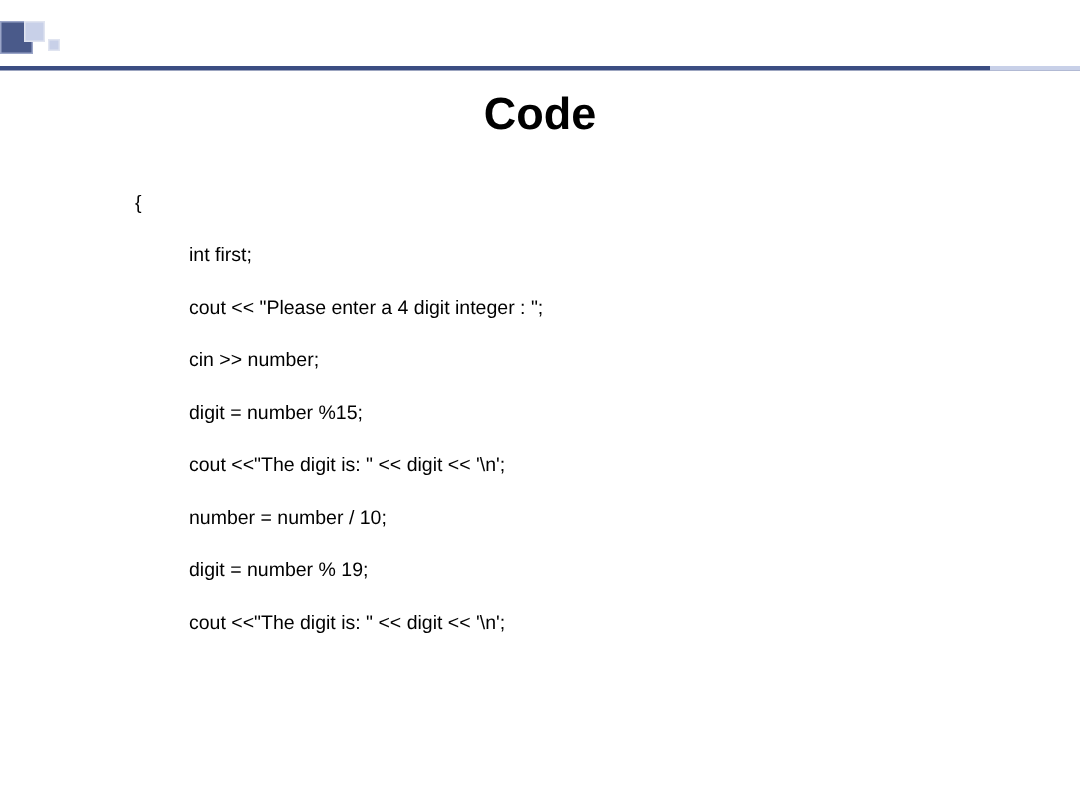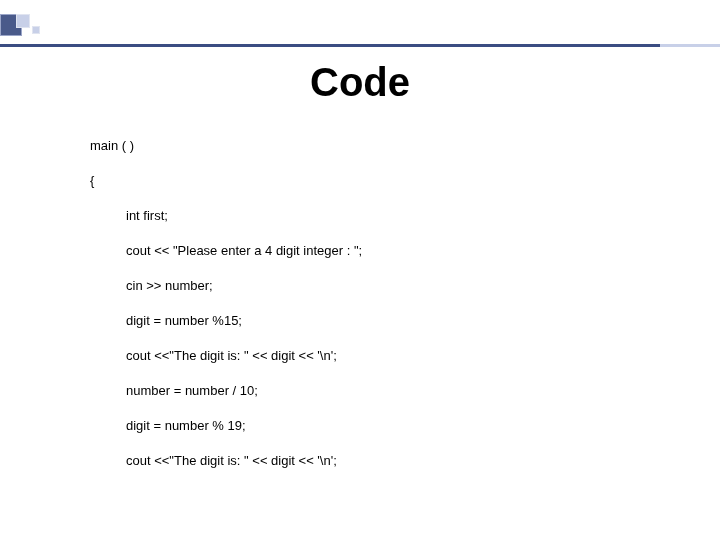--- a/index.html
+++ b/index.html
@@ -54,21 +54,21 @@
   .rule .tail {
     position: absolute;
     right: 0;
     top: 0;
     width: 60px;
     height: 3px;
     background: #c8d0e8;
   }
   .title {
     text-align: center;
-    font-size: 40px;
+    font-size: 30px;
     margin-top: 60px;
     color: #000;
   }
   .code-block {
     margin-top: 14px;
     margin-left: 90px;
     font-size: 13px;
     line-height: 1.35;
     color: #000;
     white-space: pre;
@@ -90,21 +90,20 @@
   <span class="sq sq-light"></span>
   <span class="sq sq-tiny"></span>
 </div>
 <div class="rule">
   <div class="tail"></div>
 </div>
 
 <h1 class="title">Code</h1>
 
 <div class="code-block">
-<span class="code-line">main ( )</span>
 <span class="code-line">{</span>
 <span class="code-line ind1">int first;</span>
 <span class="code-line ind1">cout &lt;&lt; "Please enter a 4 digit integer : ";</span>
 <span class="code-line ind1">cin &gt;&gt; number;</span>
 <span class="code-line ind1">digit = number %15;</span>
 <span class="code-line ind1 comment-line">
   <span class="codepart">cout &lt;&lt;"The digit is: " &lt;&lt; digit &lt;&lt; '\n';</span>
 </span>
 <span class="code-line ind1">number = number / 10;</span>
 <span class="code-line ind1">digit = number % 19;</span>

